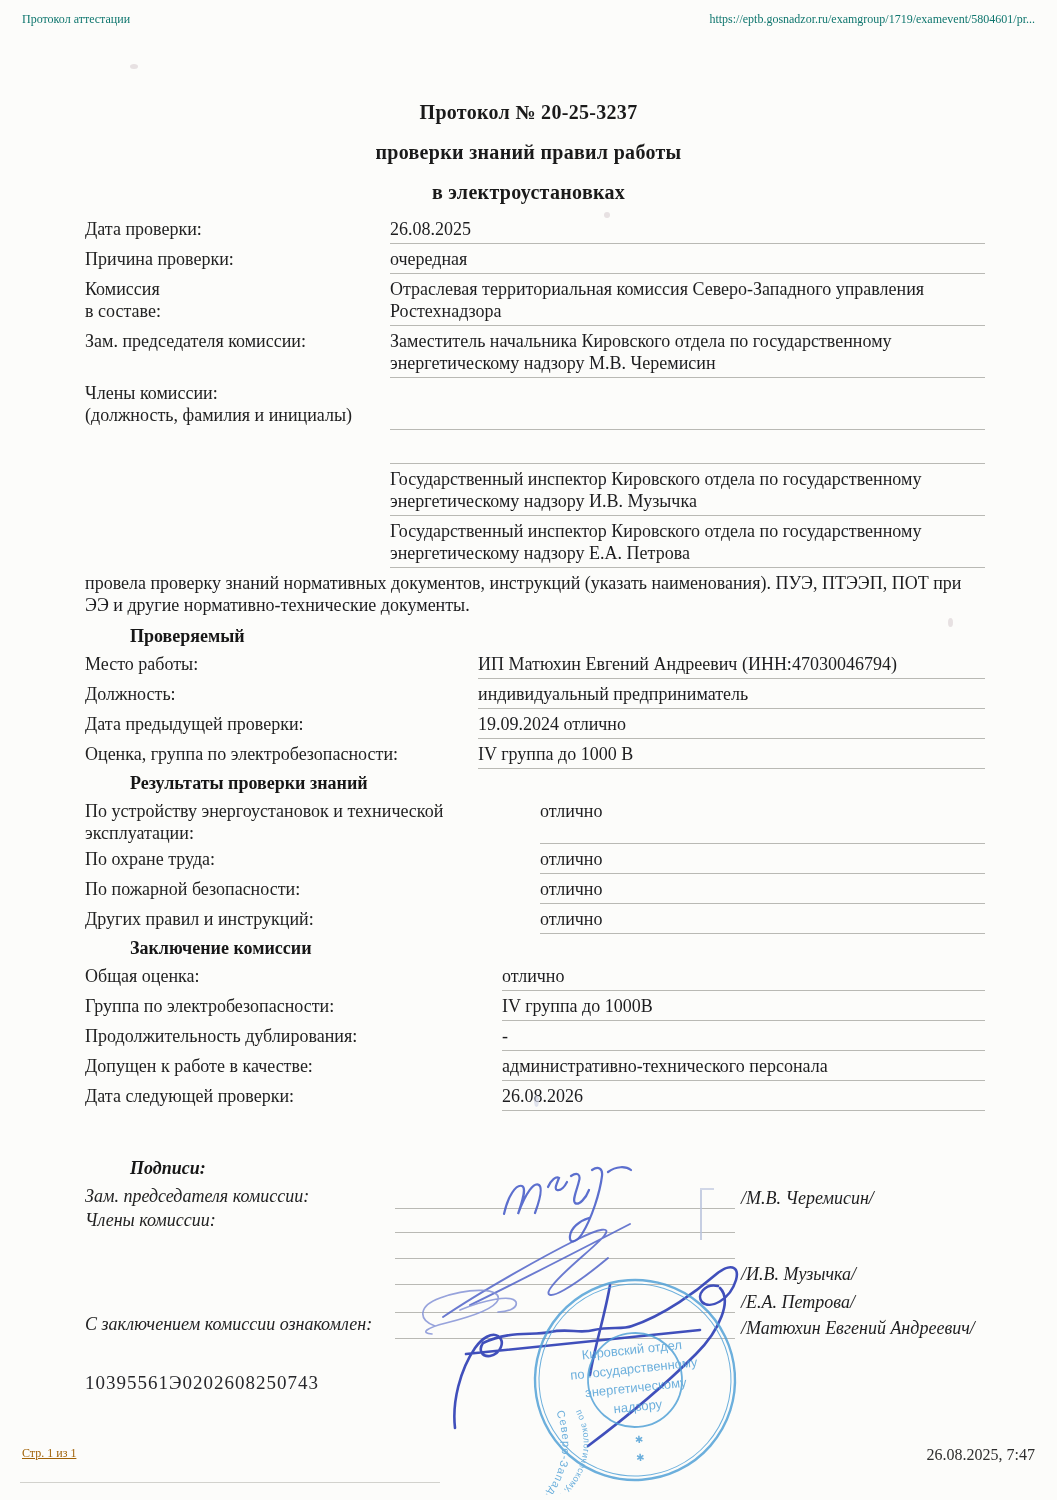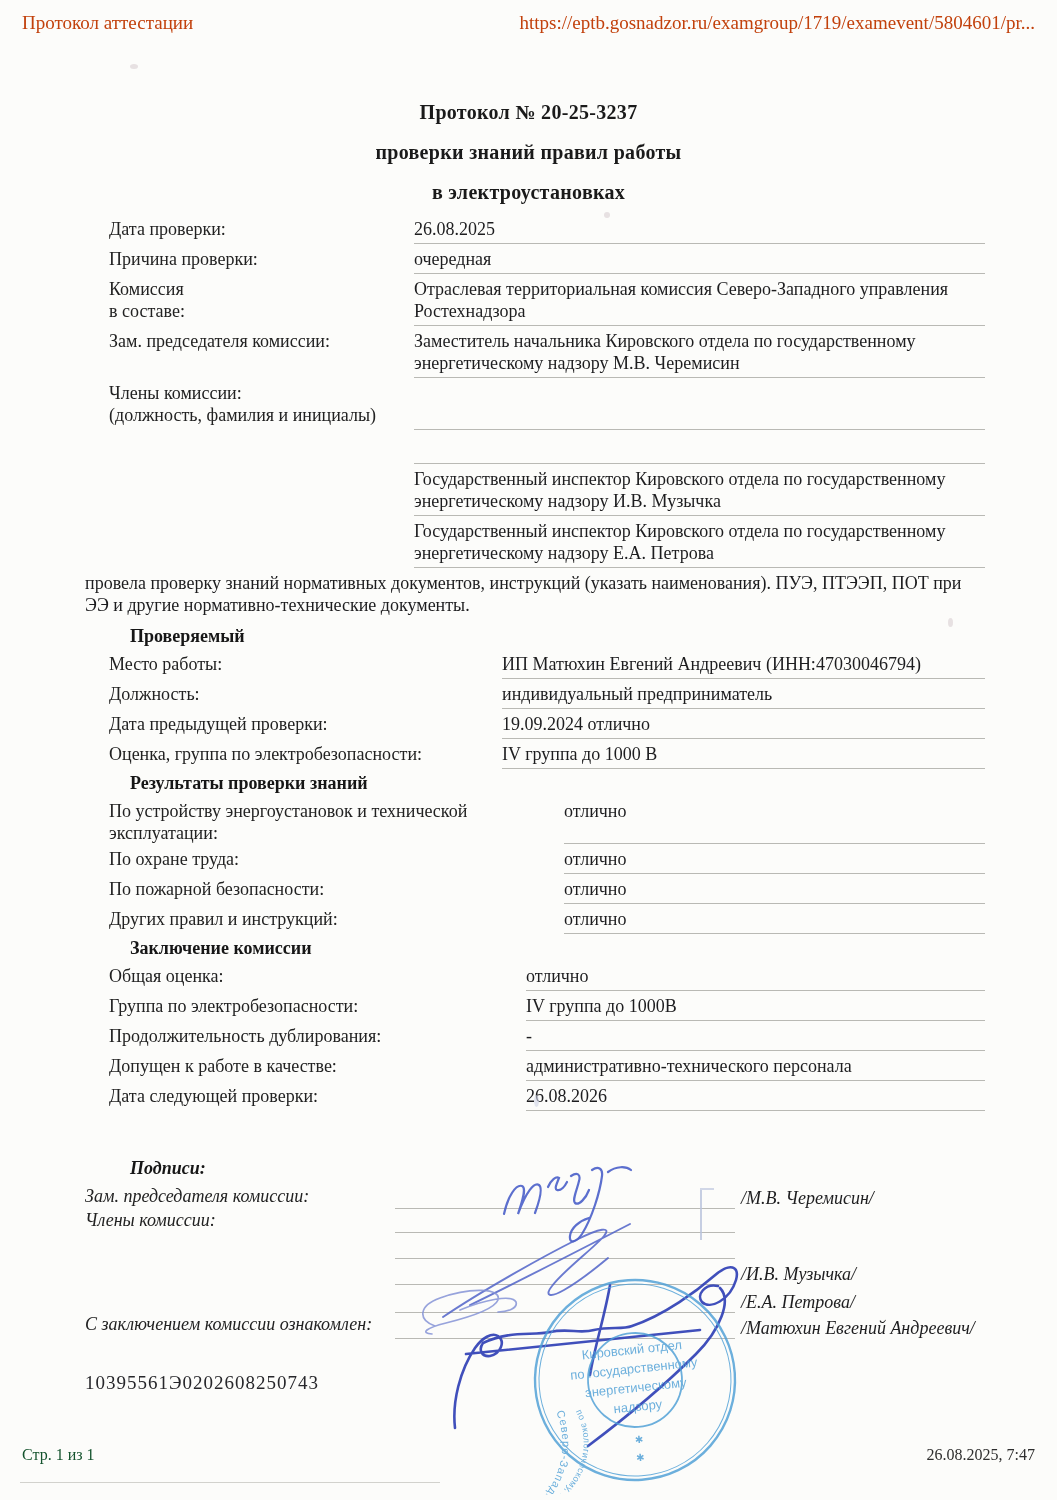--- a/index.html
+++ b/index.html
@@ -6,32 +6,32 @@
   .page{
     position:relative;
     width:1057px;height:1500px;
     margin:0 auto;
     background:#fcfcfa;
     font-family:"Liberation Serif","DejaVu Serif",serif;
     color:#222;
     overflow:hidden;
   }
   
-  .print-header{position:absolute;top:12px;left:22px;right:22px;display:flex;justify-content:space-between;font-size:19px;color:#c2410c;}
-  .print-footer-left{position:absolute;left:22px;top:1446px;font-size:16px;color:#14532d;}
+  .print-header{position:absolute;top:12px;left:22px;right:22px;display:flex;justify-content:space-between;font-size:12px;color:#0f766e;}
+  .print-footer-left{position:absolute;left:22px;top:1446px;font-size:12px;color:#a16207;text-decoration:underline;}
   .print-footer-right{position:absolute;right:22px;top:1446px;font-size:16px;color:#2e2e2e;}
   .footer-line{position:absolute;left:20px;top:1482px;width:420px;height:1px;background:#d2d2cd;}
 
   
   .title{position:absolute;top:92px;left:0;right:0;text-align:center;font-weight:bold;font-size:20px;line-height:40px;color:#1a1a1a;letter-spacing:.3px;}
 
   
   .doc{position:absolute;top:218px;left:0;right:0;}
   .frow{display:flex;align-items:stretch;padding:0 72px 0 85px;margin-bottom:4px;font-size:18px;line-height:22px;}
-  .lbl{flex:none;padding-right:8px;box-sizing:border-box;margin-left:24px;}
+  .lbl{flex:none;padding-right:8px;box-sizing:border-box;}
   .val{flex:1;border-bottom:1px solid #b9b9b4;padding-bottom:3px;min-height:22px;color:#1d1d1f;}
   .w1 .lbl{width:305px;}
   .w2 .lbl{width:393px;}
   .w3 .lbl{width:455px;}
   .w4 .lbl{width:417px;}
   .members-row{min-height:48px;}
   .empty-row .val{min-height:26px;}
   .para{padding:0 72px 0 85px;font-size:18px;line-height:22px;color:#1d1d1f;}
   .heading{font-weight:bold;font-size:18px;margin:10px 0 6px 130px;color:#161616;}
   .heading.tight{margin-top:4px;}

